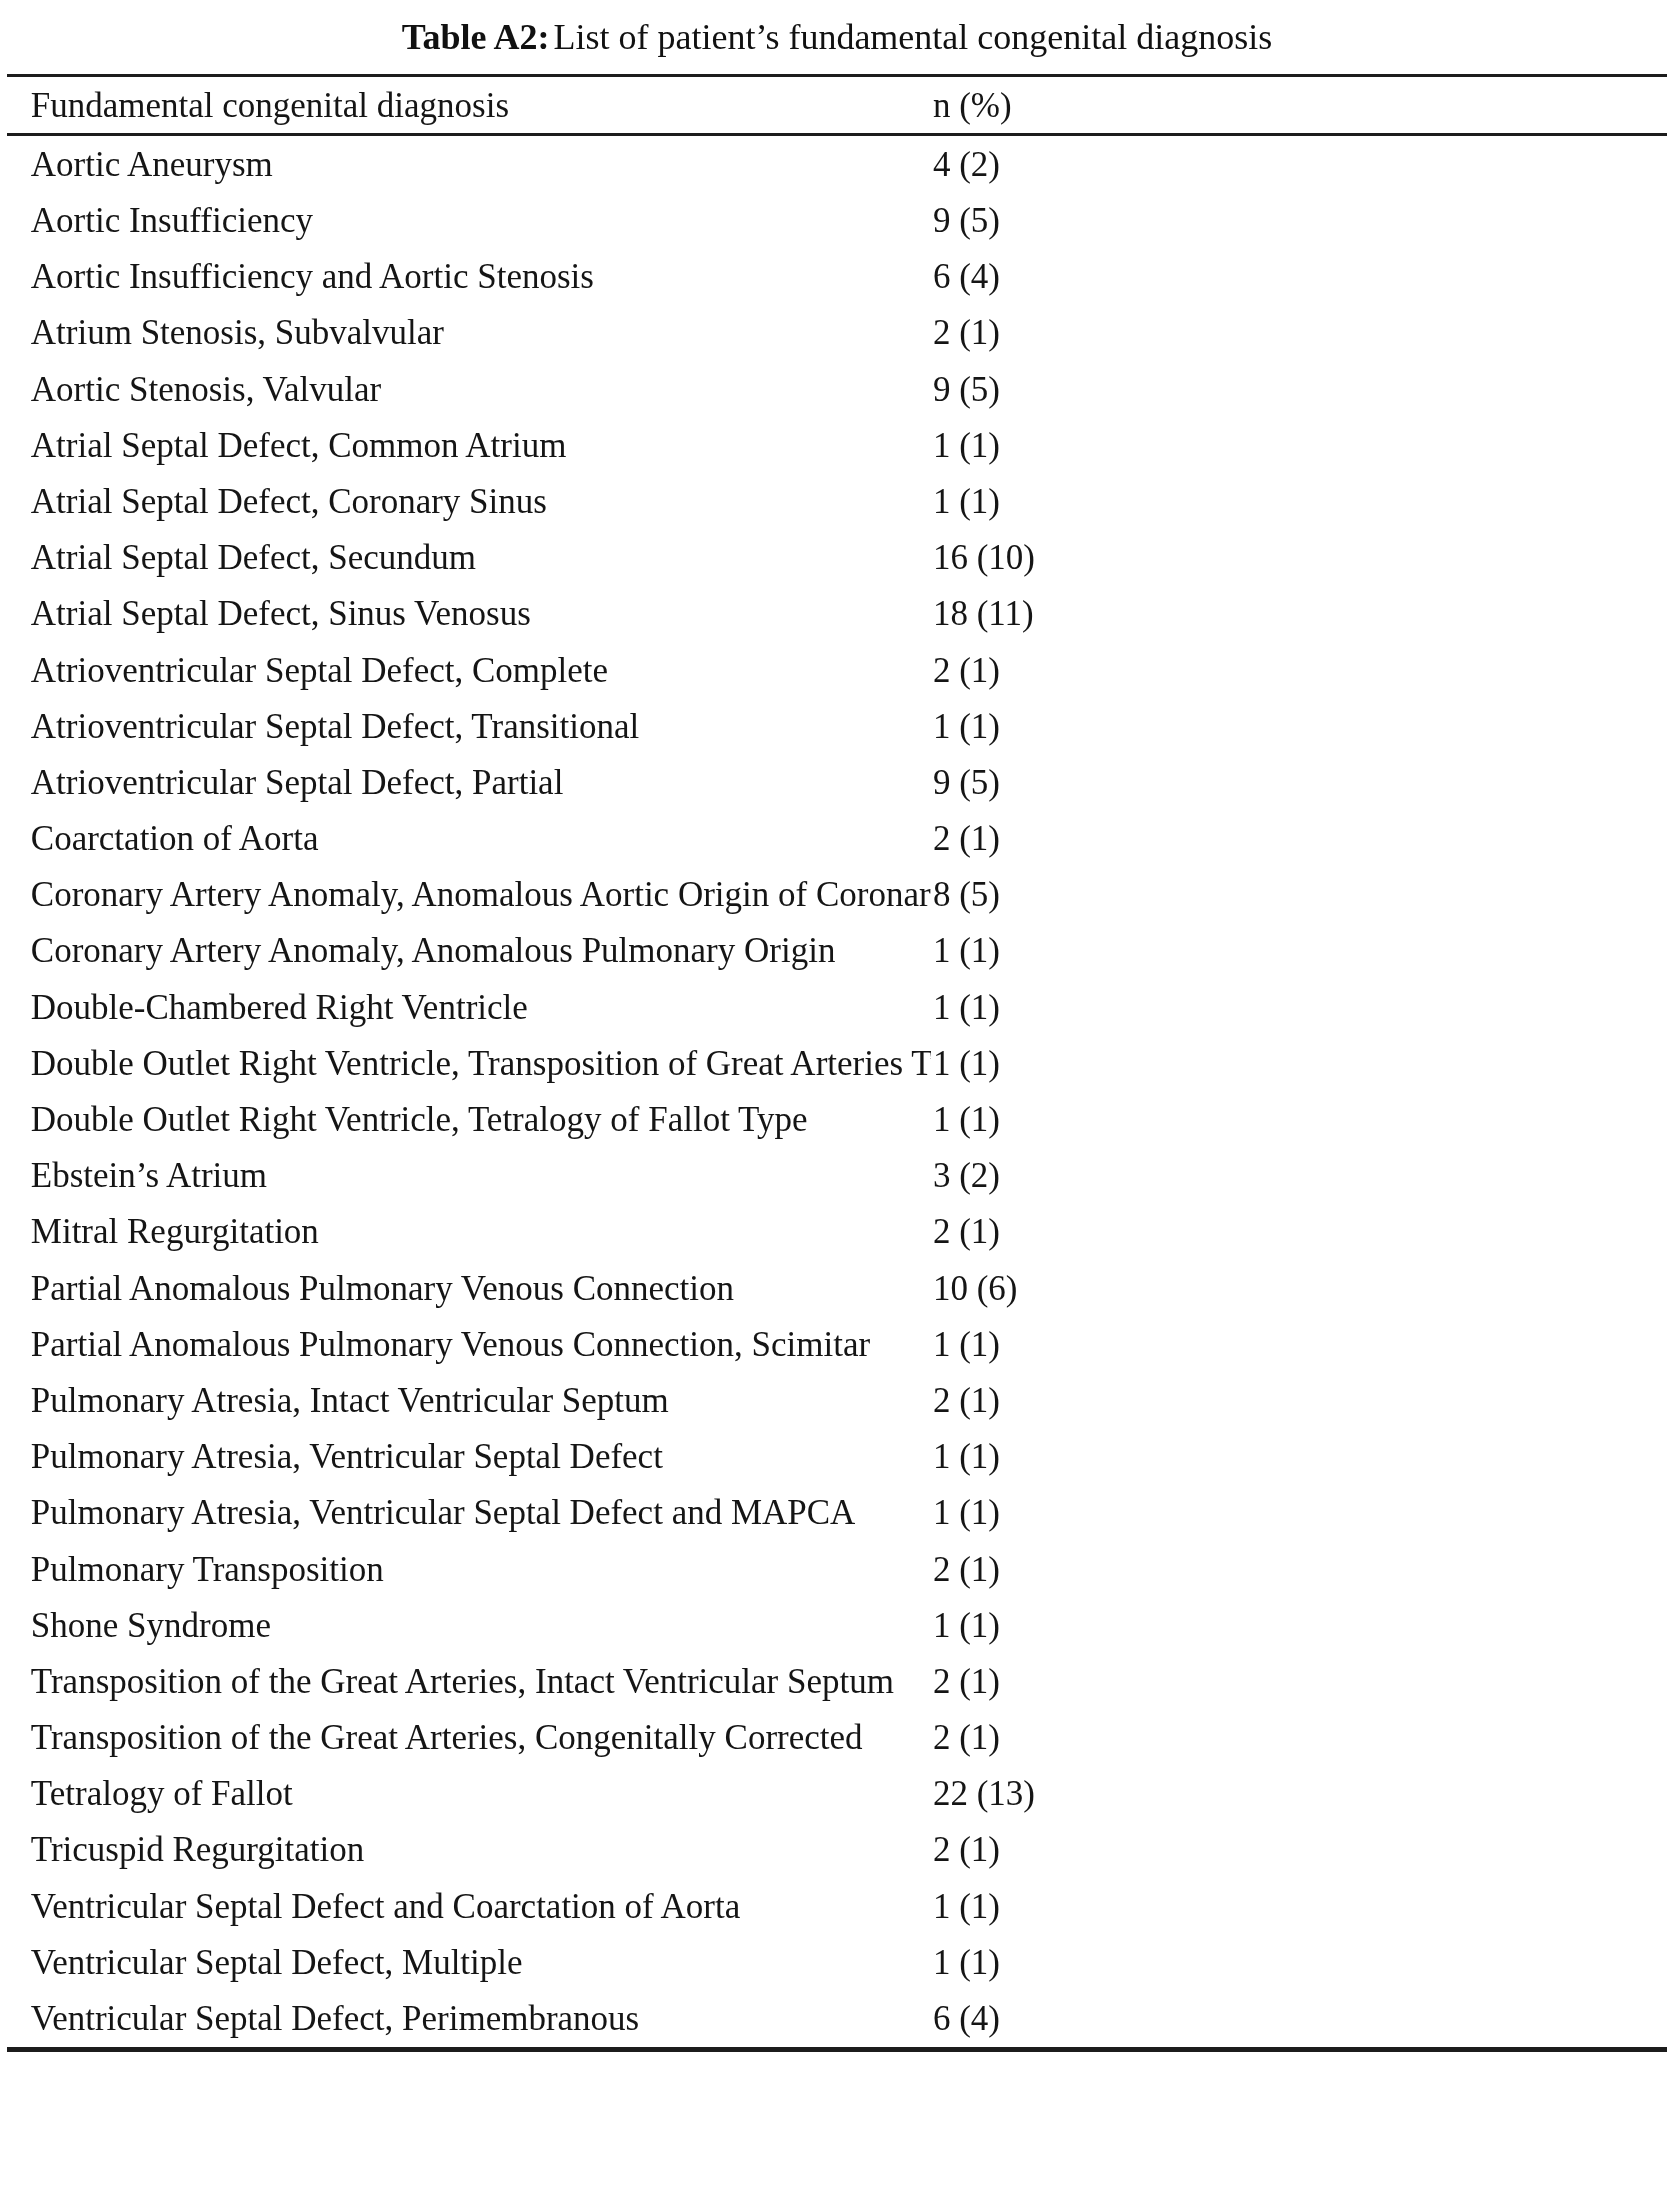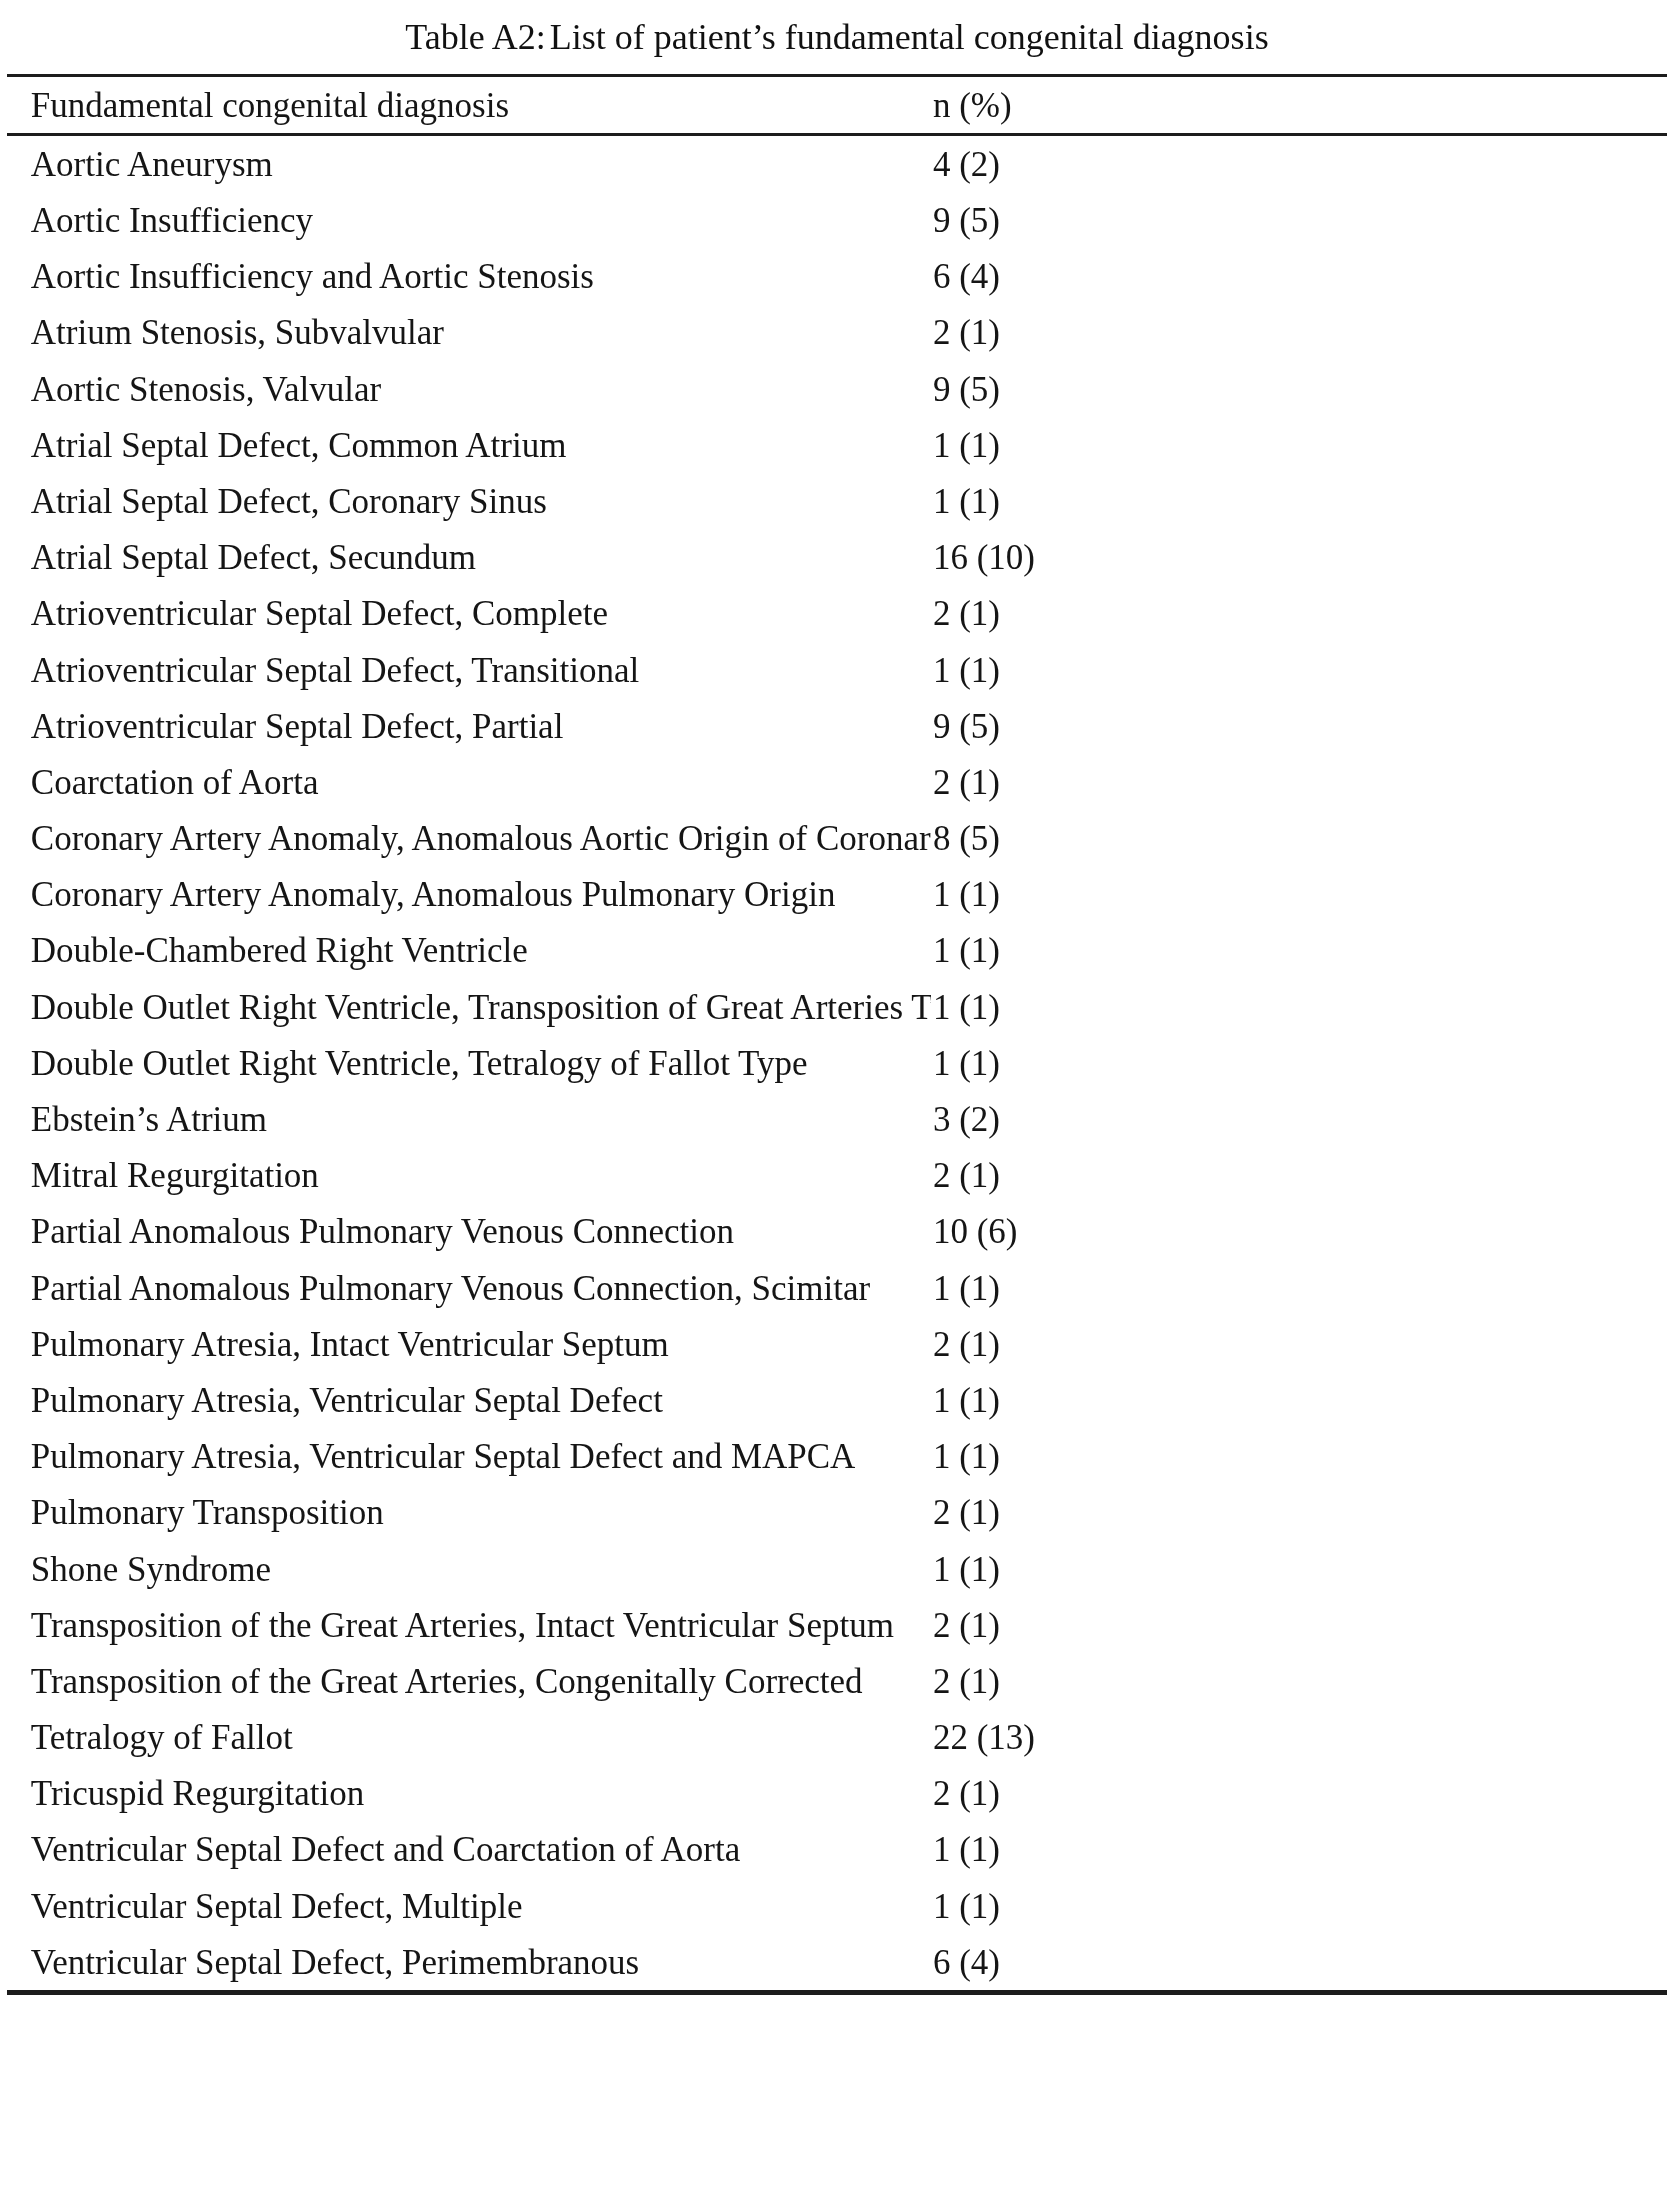--- a/index.html
+++ b/index.html
@@ -18,21 +18,21 @@
     padding: 10.3px 6.8px 5.1px 6.8px;
   }
   .caption {
     text-align: center;
     font-size: 36px;
     line-height: 45px;
     margin: 5.1px 0 13.7px 0;
     color: #111;
   }
   .caption .caption-label {
-    font-weight: normal;
+    font-weight: bold;
     margin-right: 4px;
   }
   table.diag-table {
     width: 100%;
     border-collapse: collapse;
     border-top: 3.4px solid #1c1c1c;
     border-bottom: 5.1px solid #1c1c1c;
     table-layout: fixed;
   }
   col.col-diagnosis { width: auto; }
@@ -114,20 +114,24 @@
   <tr>
     <td class="diagnosis">Atrial Septal Defect, Coronary Sinus</td>
     <td class="count">1 (1)</td>
   </tr>
 
   <tr>
     <td class="diagnosis">Atrial Septal Defect, Secundum</td>
     <td class="count">16 (10)</td>
   </tr>
 
+  <tr>
+    <td class="diagnosis">Atrial Septal Defect, Sinus Venosus</td>
+    <td class="count">18 (11)</td>
+  </tr>
 
   <tr>
     <td class="diagnosis">Atrioventricular Septal Defect, Complete</td>
     <td class="count">2 (1)</td>
   </tr>
 
   <tr>
     <td class="diagnosis">Atrioventricular Septal Defect, Transitional</td>
     <td class="count">1 (1)</td>
   </tr>

